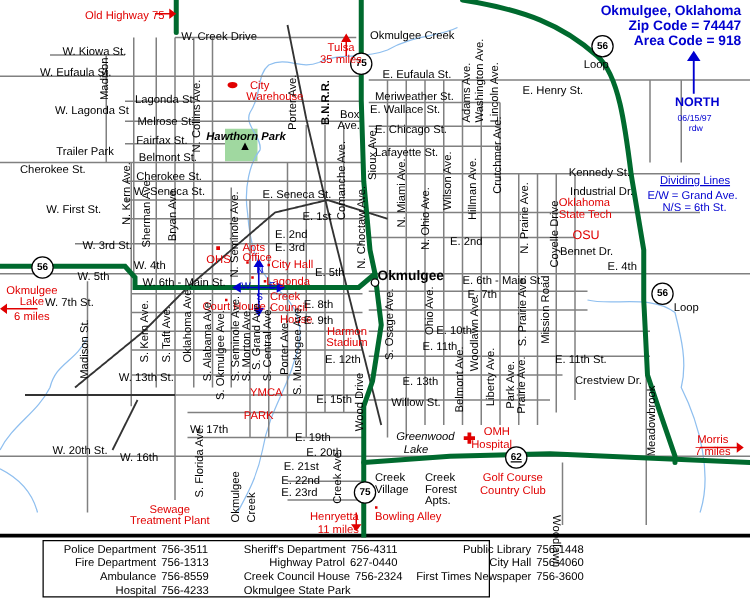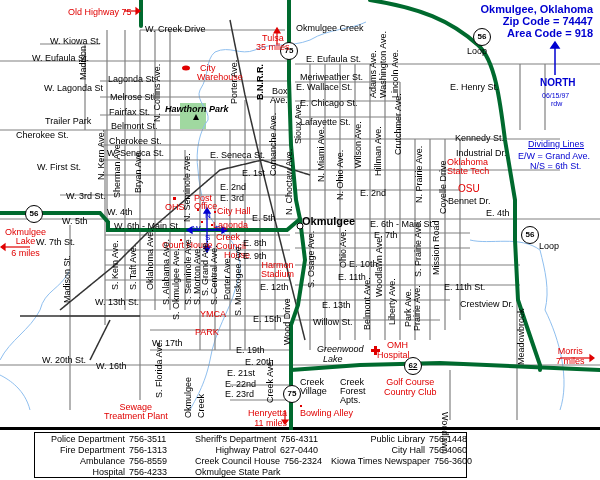--- a/index.html
+++ b/index.html
@@ -8,21 +8,21 @@
   svg.layer { position:absolute; left:0; top:0; }
   .lbl { position:absolute; font-size:9px; color:#000; white-space:nowrap; line-height:10px; letter-spacing:0; }
   .lbl.v { transform-origin:left top; transform:rotate(-90deg); }
   .red { color:#e00000; }
   .blue { color:#0000d0; }
   .bold { font-weight:bold; }
   .italic { font-style:italic; }
   .big { font-size:10px; }
   .title { font-size:11px; font-weight:bold; color:#0000d0; text-align:right; line-height:12px; }
   .shield { position:absolute; width:16px; height:16px; border:1px solid #000; border-radius:50%; background:#fff; font-size:8px; font-weight:bold; text-align:center; line-height:16px; }
-  #directory { position:absolute; left:34px; top:432px; width:433px; height:46px; border:1px solid #000; box-sizing:border-box; font-size:9px; line-height:11px; }
+  #directory { position:absolute; left:34px; top:432px; width:358px; height:46px; border:1px solid #000; box-sizing:border-box; font-size:9px; line-height:11px; }
   .dir-col { position:absolute; top:1px; }
   .dir-row { display:flex; justify-content:flex-end; white-space:nowrap; }
   .dir-row .phone { margin-left:4px; text-align:left; }
   .underline { text-decoration:underline; }
 </style>
 </head>
 <body>
 
 <div id="map">
   <svg class="layer" width="600" height="430">
@@ -208,21 +208,21 @@
     <div>7 miles</div>
   </div>
 
   <div class="lbl red" style="left:197px; top:64px; line-height:9px;">
     <div style="padding-left:3px;">City</div>
     <div>Warehouse</div>
   </div>
   <div class="lbl bold italic" style="left:165px; top:104px;">Hawthorn Park</div>
   <div class="lbl red" style="left:165px; top:202px;">OHS</div>
   <div class="lbl red" style="left:194px; top:194px; line-height:8px;">
-    <div>Post</div>
+    <div>Apts</div>
     <div>Office</div>
   </div>
   <div class="lbl red" style="left:217px; top:206px;">City Hall</div>
   <div class="lbl red" style="left:213px; top:220px;">Lagonda</div>
   <div class="lbl red" style="left:216px; top:233px; line-height:9px;">
     <div>Creek</div>
     <div>Council</div>
     <div style="padding-left:8px;">House</div>
   </div>
   <div class="lbl red" style="left:162px; top:240px;">Court House</div>
@@ -299,21 +299,21 @@
   <div class="lbl" style="left:36px; top:237px;">W. 7th St.</div>
   <div class="lbl" style="left:95px; top:297px;">W. 13th St.</div>
   <div class="lbl" style="left:96px; top:326px;margin-top:35px;">W. 16th</div>
   <div class="lbl" style="left:152px; top:338px;">W. 17th</div>
   <div class="lbl" style="left:42px; top:355px;">W. 20th St.</div>
   <div class="lbl" style="left:306px; top:54px;">E. Eufaula St.</div>
   <div class="lbl" style="left:300px; top:72px;">Meriweather St.</div>
   <div class="lbl" style="left:296px; top:82px;">E. Wallace St.</div>
   <div class="lbl" style="left:300px; top:98px;">E. Chicago St.</div>
   <div class="lbl" style="left:300px; top:117px;">Lafayette St.</div>
-  <div class="lbl" style="left:418px; top:82px;margin-left:32px;">E. Henry St.</div>
+  <div class="lbl" style="left:418px; top:67px;">E. Henry St.</div>
   <div class="lbl" style="left:455px; top:133px;">Kennedy St.</div>
   <div class="lbl" style="left:456px; top:148px;">Industrial Dr.</div>
   <div class="lbl" style="left:448px; top:196px;">Bennet Dr.</div>
   <div class="lbl" style="left:486px; top:208px;">E. 4th</div>
   <div class="lbl" style="left:242px; top:168px;">E. 1st</div>
   <div class="lbl" style="left:220px; top:182px;">E. 2nd</div>
   <div class="lbl" style="left:220px; top:193px;">E. 3rd</div>
   <div class="lbl" style="left:252px; top:213px;">E. 5th</div>
   <div class="lbl" style="left:360px; top:188px;">E. 2nd</div>
   <div class="lbl" style="left:370px; top:219px;">E. 6th - Main St.</div>
@@ -422,17 +422,17 @@
   <div class="dir-col" style="left:296px; width:152px;">
     <div class="dir-row">
         <span>Public Library</span>
         <span class="phone" style="width:54px;">756-1448</span>
       </div>
     <div class="dir-row">
         <span>City Hall</span>
         <span class="phone" style="width:54px;">756-4060</span>
       </div>
     <div class="dir-row">
-        <span>Kiowa Times Newspaper</span>
+        <span>First Times Newspaper</span>
         <span class="phone" style="width:54px;">756-3600</span>
       </div>
   </div>
 </div>
 
 </body></html>

